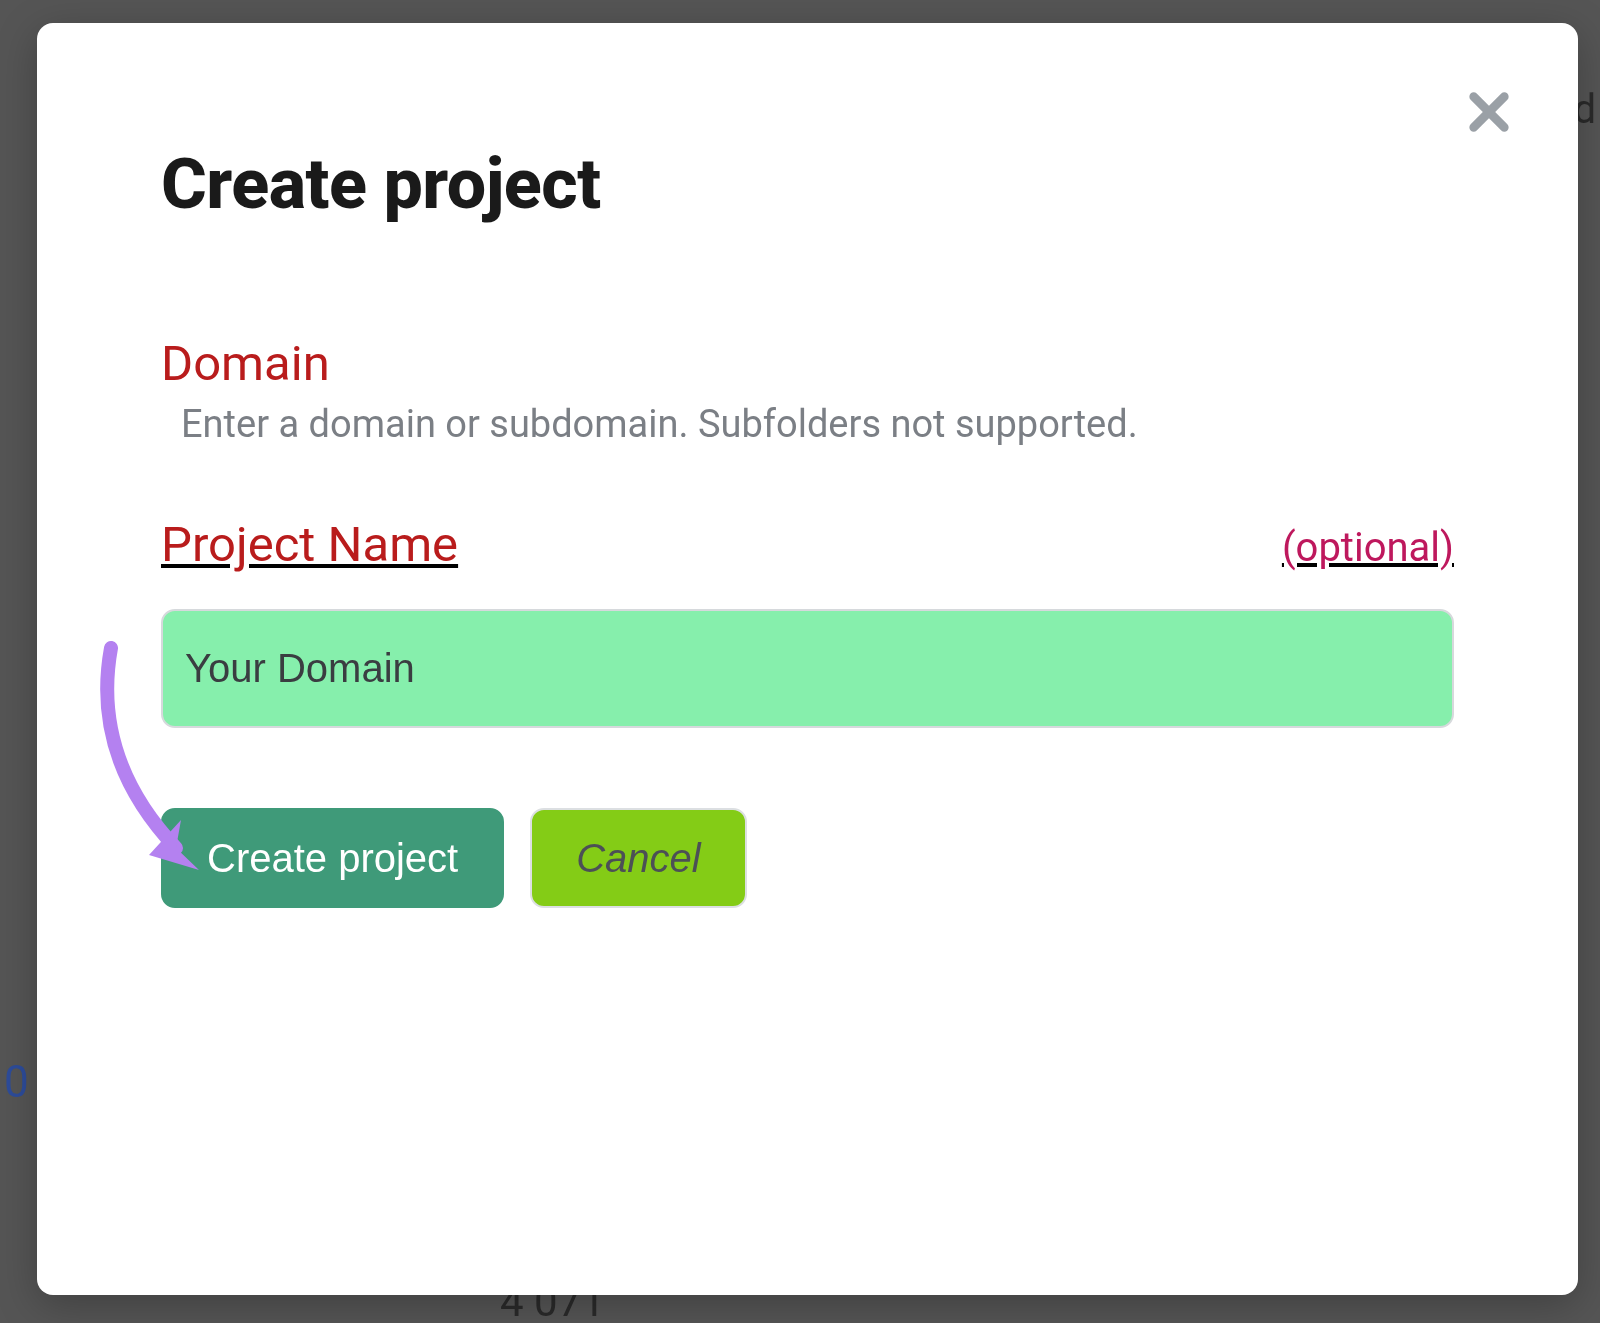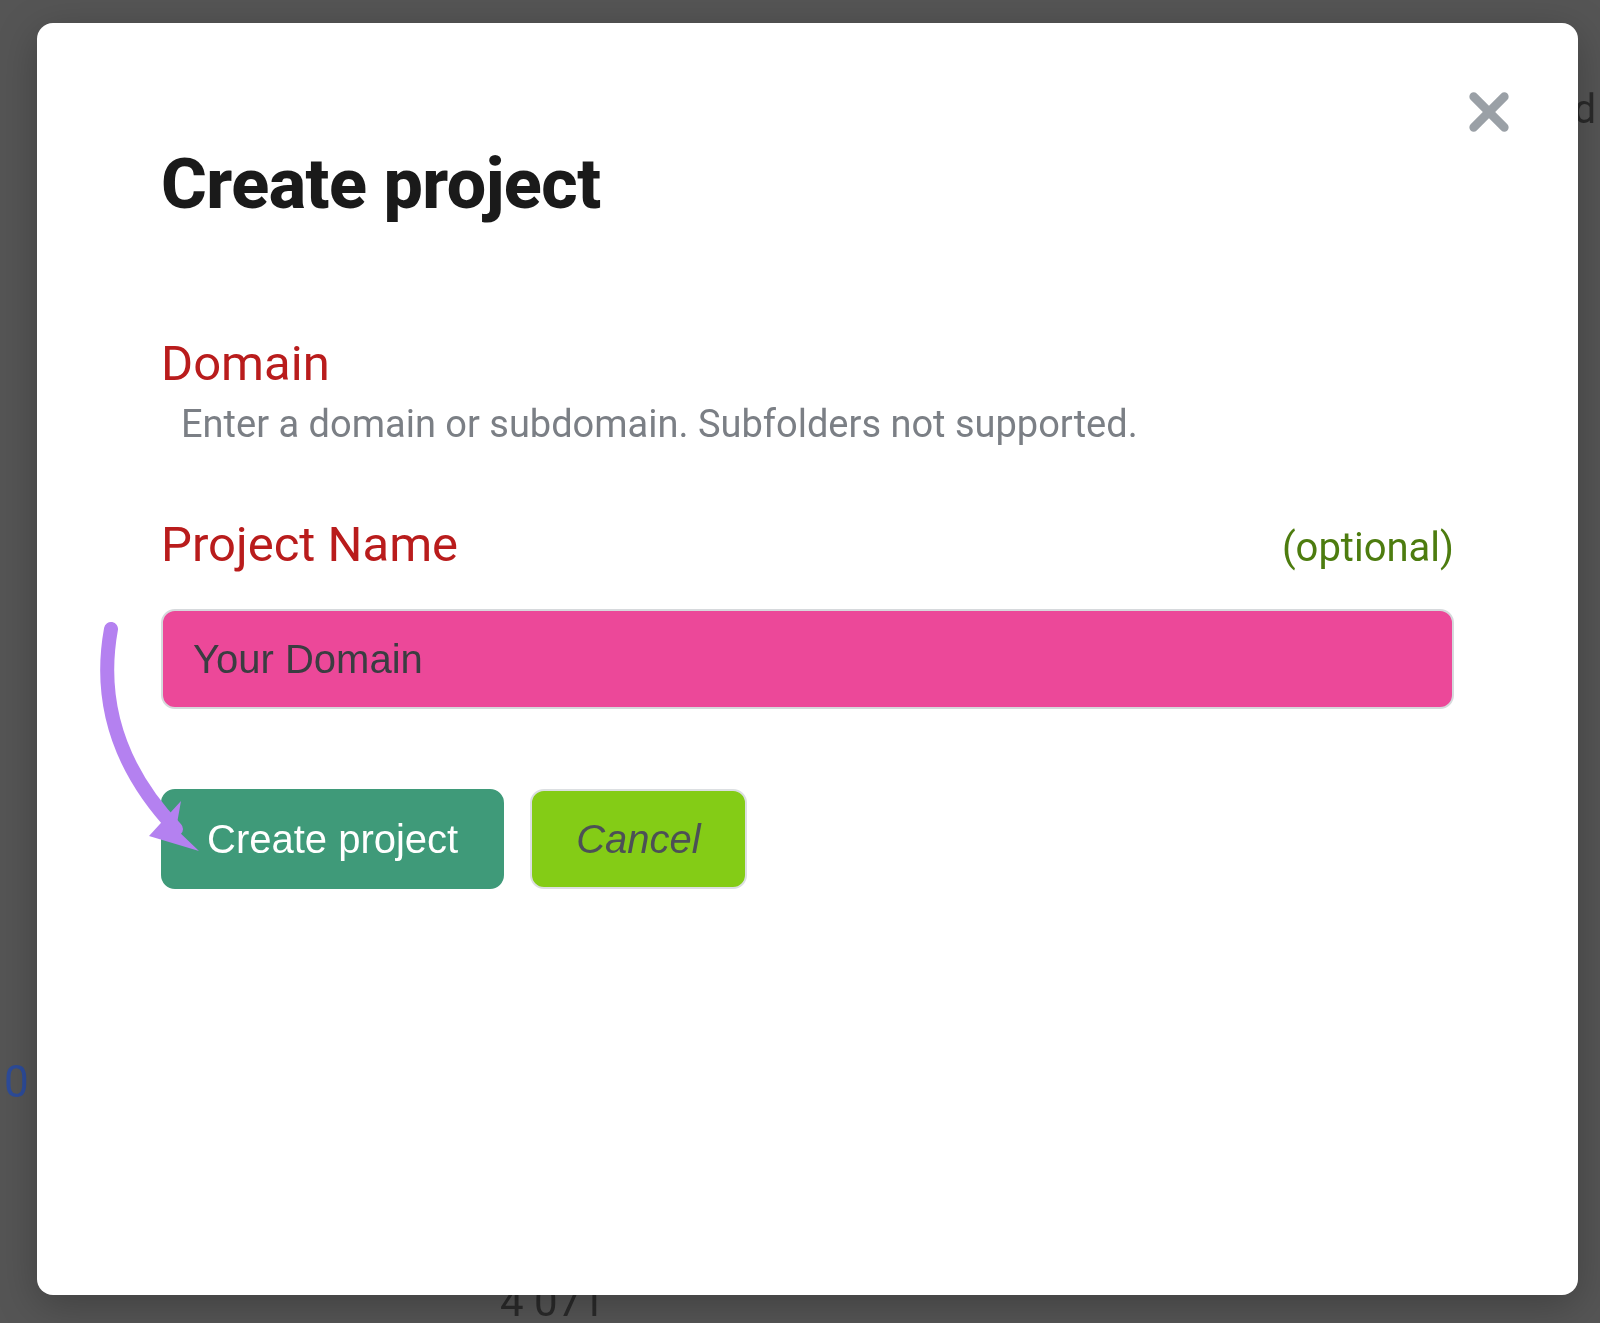--- a/index.html
+++ b/index.html
@@ -80,25 +80,26 @@
       font-weight: 400;
       margin-bottom: 30px;
       margin-left: 20px;
     }
 
     .label-row {
       display: flex;
       justify-content: space-between;
       align-items: baseline;
       margin-bottom: 26px;
+      text-decoration: underline;
     }
 
     .label-optional {
       font-size: 40px;
-      color: #4d7c0f;
+      color: #be185d;
       font-weight: 400;
     }
 
     .input-wrap {
       position: relative;
       width: 100%;
     }
 
     .domain-input {
       width: 100%;
@@ -149,28 +150,28 @@
       left: 86px;
       top: 96px;
       width: 316px;
       height: 12px;
       background: #b481f0;
       border-radius: 6px;
     }
 
     .name-input {
       width: 100%;
-      height: 100px;
+      height: 119px;
       border: 2px solid #d6d9dc;
       border-radius: 14px;
       font-size: 40px;
       color: #3a3d41;
-      padding: 0 30px;
+      padding: 0 22px;
       outline: none;
-      background: #ec4899;
+      background: #86efac;
     }
 
     .button-row {
       display: flex;
       gap: 26px;
       margin-top: 80px;
       align-items: center;
       position: relative;
     }
 

